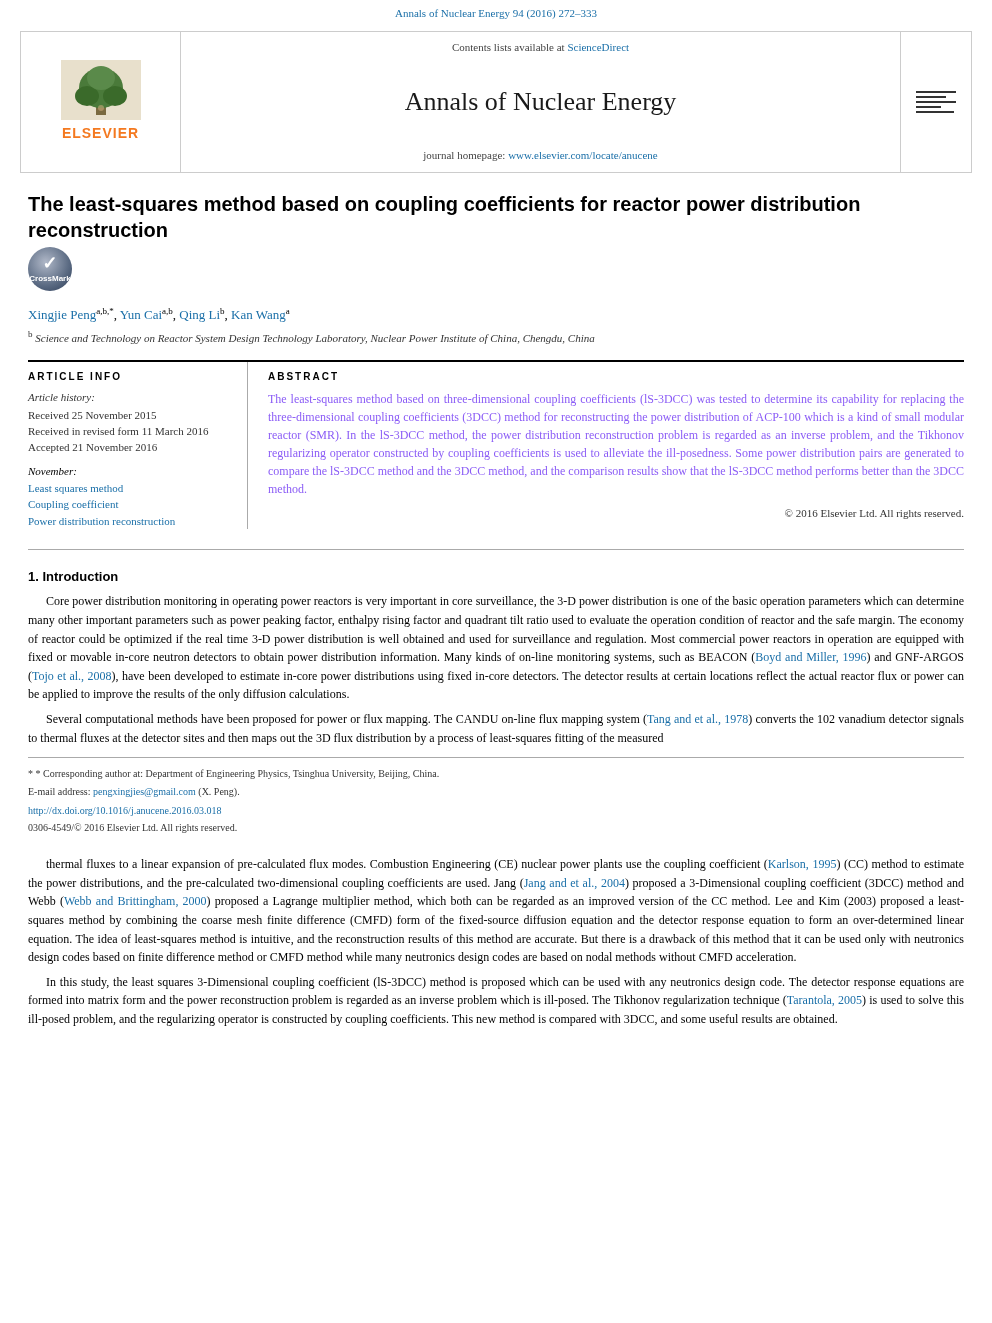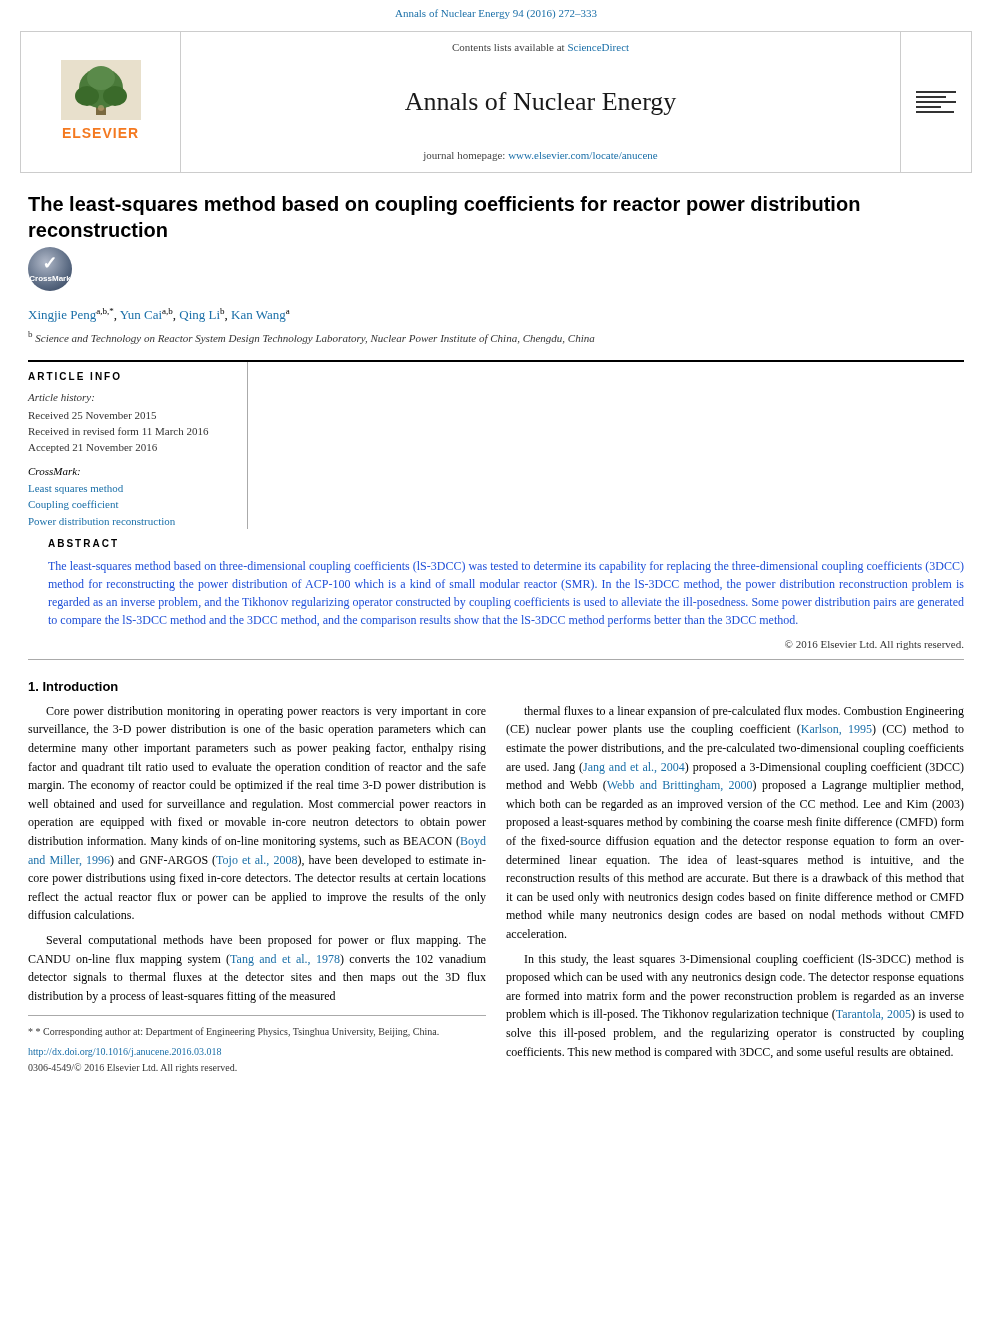--- a/index.html
+++ b/index.html
@@ -180,25 +180,25 @@
     .affil-line {
       margin-top: 2px;
     }
     .affil-sup {
       font-size: 9px;
       vertical-align: super;
       font-style: normal;
     }
     .two-col-section {
       display: flex;
-      flex-direction: column;
+      flex-direction: row;
       margin-top: 14px;
       border-top: 2px solid #000;
       border-bottom: 1px solid #aaa;
-      padding-bottom: 6px;
+      padding-bottom: 20px;
     }
     .article-info-col {
       width: 220px;
       min-width: 220px;
       padding-right: 16px;
       border-right: 1px solid #aaa;
       padding-top: 8px;
     }
     .abstract-col {
       flex: 1;
@@ -237,37 +237,38 @@
       margin-bottom: 2px;
     }
     .keyword-item {
       font-size: 11px;
       color: #1a6fa8;
       margin-top: 1px;
     }
     .abstract-text {
       font-size: 12px;
       line-height: 1.5;
-      color: #1d4ed8;
+      color: #8b5cf6;
       text-align: justify;
     }
     .abstract-text p {
       margin-bottom: 6px;
     }
     .copyright-line {
       font-size: 11px;
       color: #333;
       text-align: right;
       margin-top: 8px;
     }
     .body-section {
       margin-top: 18px;
     }
     .body-two-col {
       display: flex;
+      flex-direction: column;
       gap: 20px;
       margin-top: 6px;
     }
     .body-col {
       flex: 1;
       font-size: 12px;
       line-height: 1.55;
       text-align: justify;
       color: #000;
     }
@@ -395,21 +396,21 @@
       <div class="section-label">ARTICLE INFO</div>
 
       <div class="article-history">
         <div class="history-title">Article history:</div>
         <div class="history-line">Received 25 November 2015</div>
         <div class="history-line">Received in revised form 11 March 2016</div>
         <div class="history-line">Accepted 21 November 2016</div>
       </div>
 
       <div class="keywords-section">
-        <div class="keywords-title">CrossMark:</div>
+        <div class="keywords-title">November:</div>
         <div class="keyword-item">Least squares method</div>
         <div class="keyword-item">Coupling coefficient</div>
         <div class="keyword-item">Power distribution reconstruction</div>
       </div>
     </div>
 
     <div class="abstract-col">
       <div class="section-label">ABSTRACT</div>
       <div class="abstract-text">
         <p>The least-squares method based on three-dimensional coupling coefficients (lS-3DCC) was tested to determine its capability for replacing the three-dimensional coupling coefficients (3DCC) method for reconstructing the power distribution of ACP-100 which is a kind of small modular reactor (SMR). In the lS-3DCC method, the power distribution reconstruction problem is regarded as an inverse problem, and the Tikhonov regularizing operator constructed by coupling coefficients is used to alleviate the ill-posedness. Some power distribution pairs are generated to compare the lS-3DCC method and the 3DCC method, and the comparison results show that the lS-3DCC method performs better than the 3DCC method.</p>
@@ -429,20 +430,25 @@
         </p>
         <p>
           Several computational methods have been proposed for power or flux mapping. The CANDU on-line flux mapping system (<span class="inline-ref">Tang and et al., 1978</span>) converts the 102 vanadium detector signals to thermal fluxes at the detector sites and then maps out the 3D flux distribution by a process of least-squares fitting of the measured
         </p>
 
         <div class="footnote-section">
           <div class="footnote-line">
             <span>* </span>
             <span>* Corresponding author at: Department of Engineering Physics, Tsinghua University, Beijing, China.</span>
           </div>
+          <div class="footnote-line">
+            <span>E-mail address:</span>
+            <span class="footnote-link">pengxingjies@gmail.com</span>
+            <span>(X. Peng).</span>
+          </div>
           <div class="doi-line">http://dx.doi.org/10.1016/j.anucene.2016.03.018</div>
           <div class="issn-line">0306-4549/© 2016 Elsevier Ltd. All rights reserved.</div>
         </div>
       </div>
 
       <div class="body-col">
         <p>
           thermal fluxes to a linear expansion of pre-calculated flux modes. Combustion Engineering (CE) nuclear power plants use the coupling coefficient (<span class="inline-ref">Karlson, 1995</span>) (CC) method to estimate the power distributions, and the pre-calculated two-dimensional coupling coefficients are used. Jang (<span class="inline-ref">Jang and et al., 2004</span>) proposed a 3-Dimensional coupling coefficient (3DCC) method and Webb (<span class="inline-ref">Webb and Brittingham, 2000</span>) proposed a Lagrange multiplier method, which both can be regarded as an improved version of the CC method. Lee and Kim (2003) proposed a least-squares method by combining the coarse mesh finite difference (CMFD) form of the fixed-source diffusion equation and the detector response equation to form an over-determined linear equation. The idea of least-squares method is intuitive, and the reconstruction results of this method are accurate. But there is a drawback of this method that it can be used only with neutronics design codes based on finite difference method or CMFD method while many neutronics design codes are based on nodal methods without CMFD acceleration.
         </p>
         <p>

